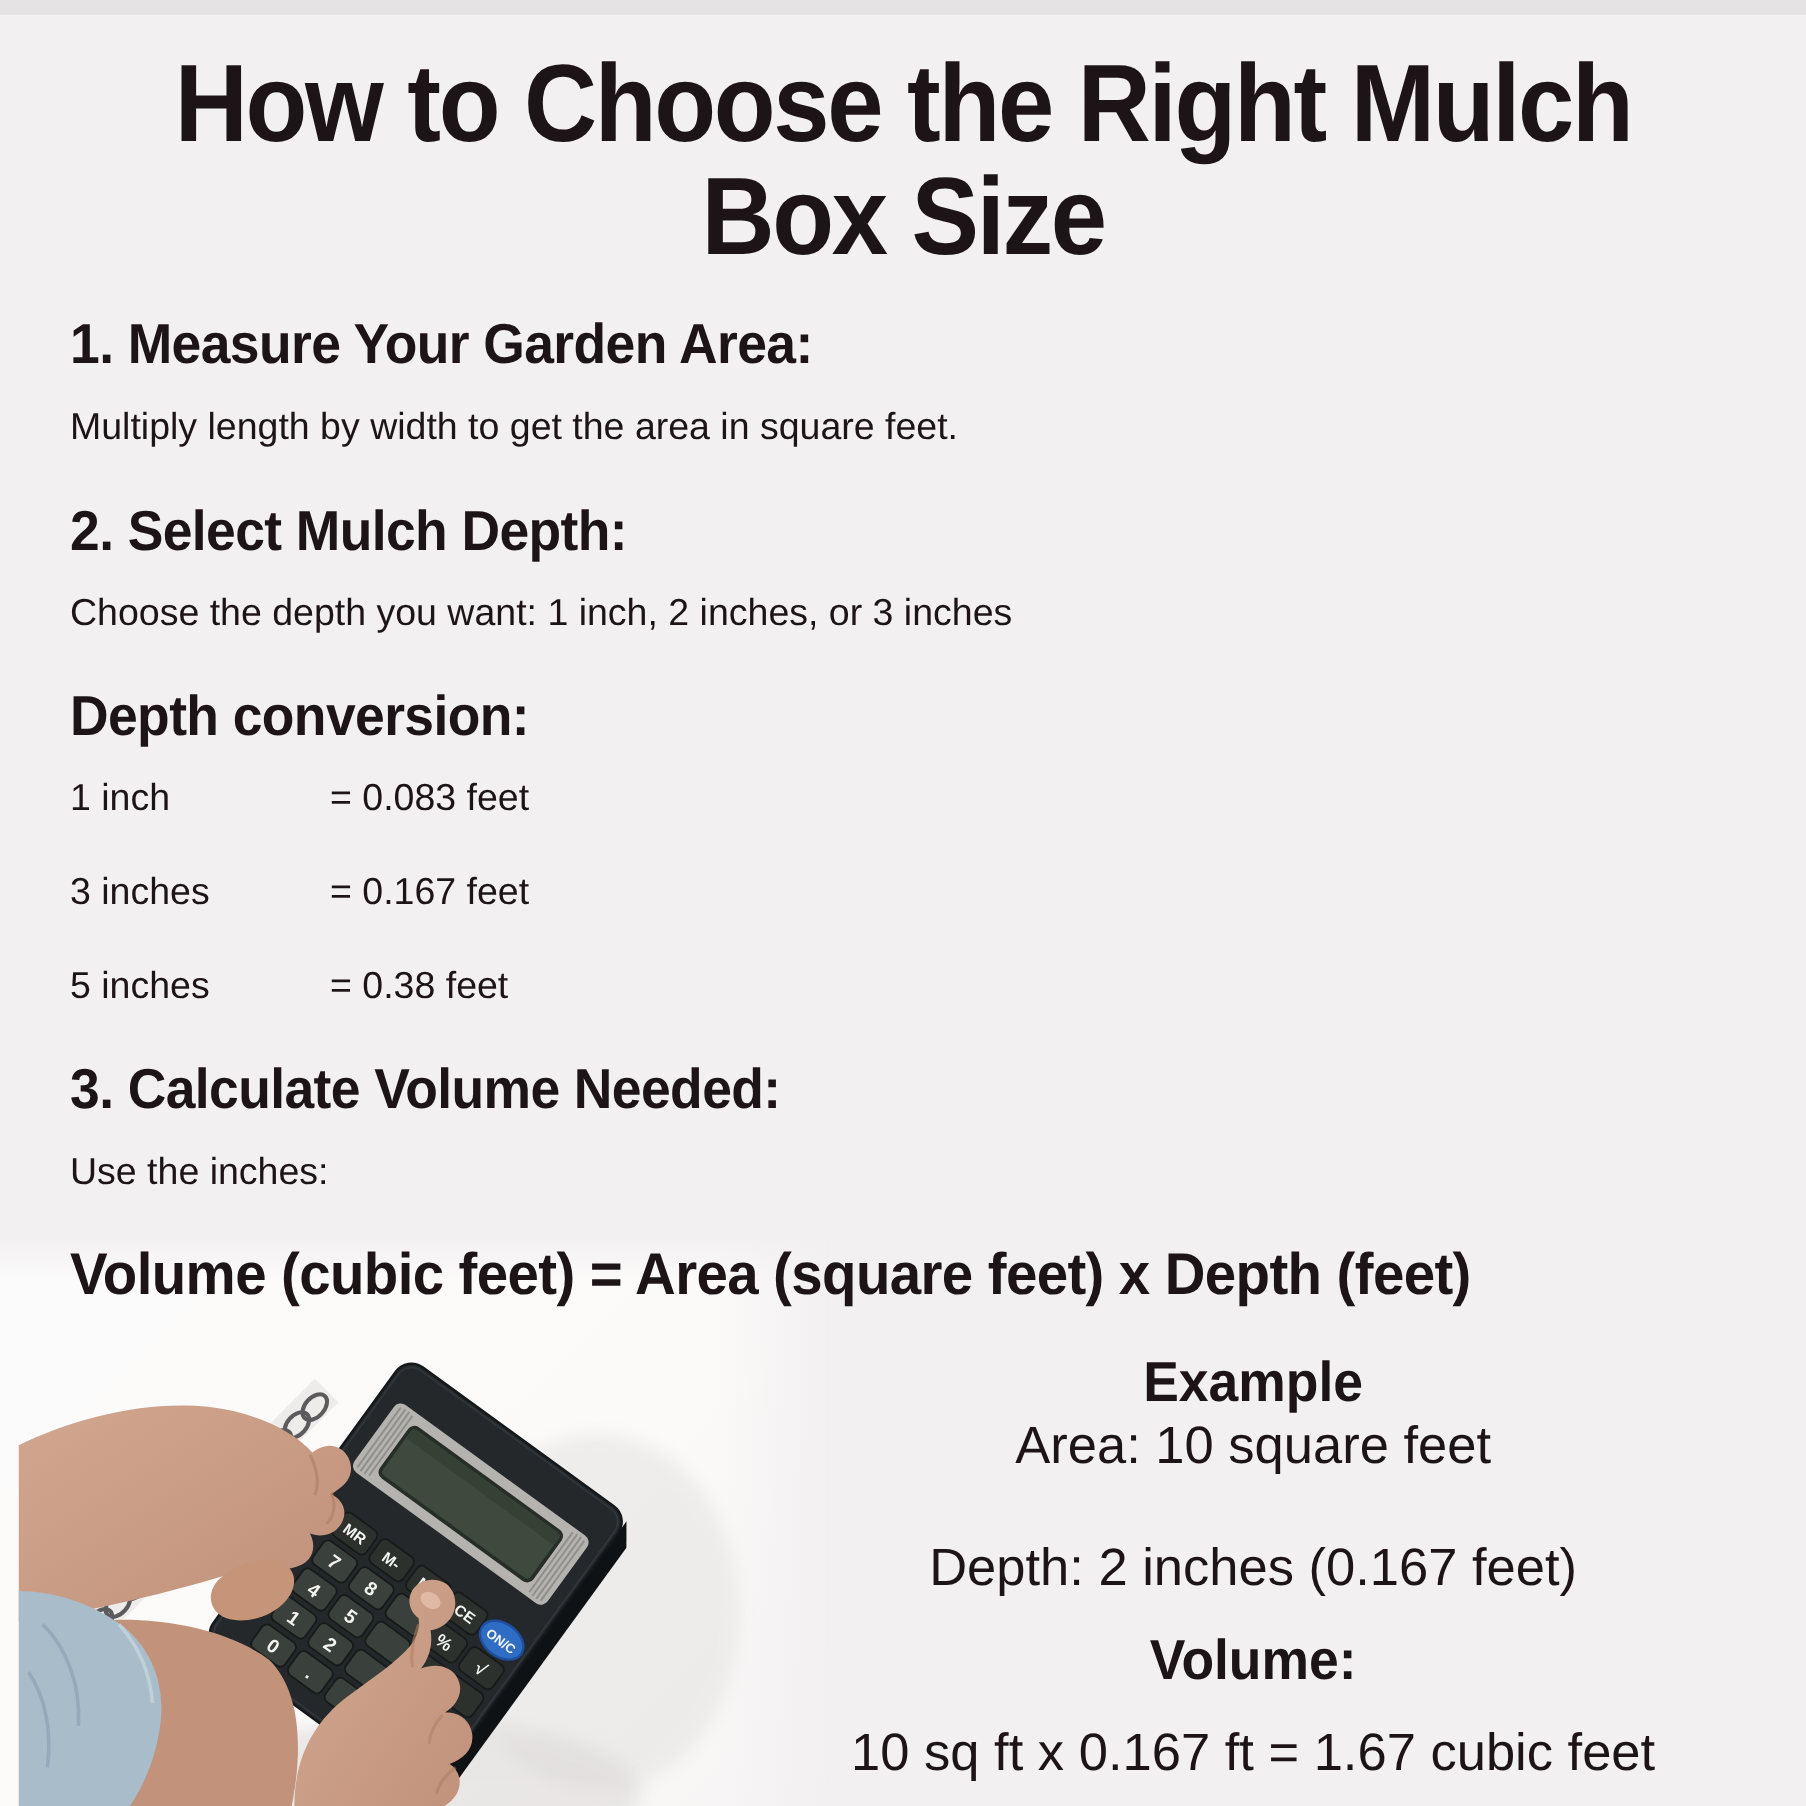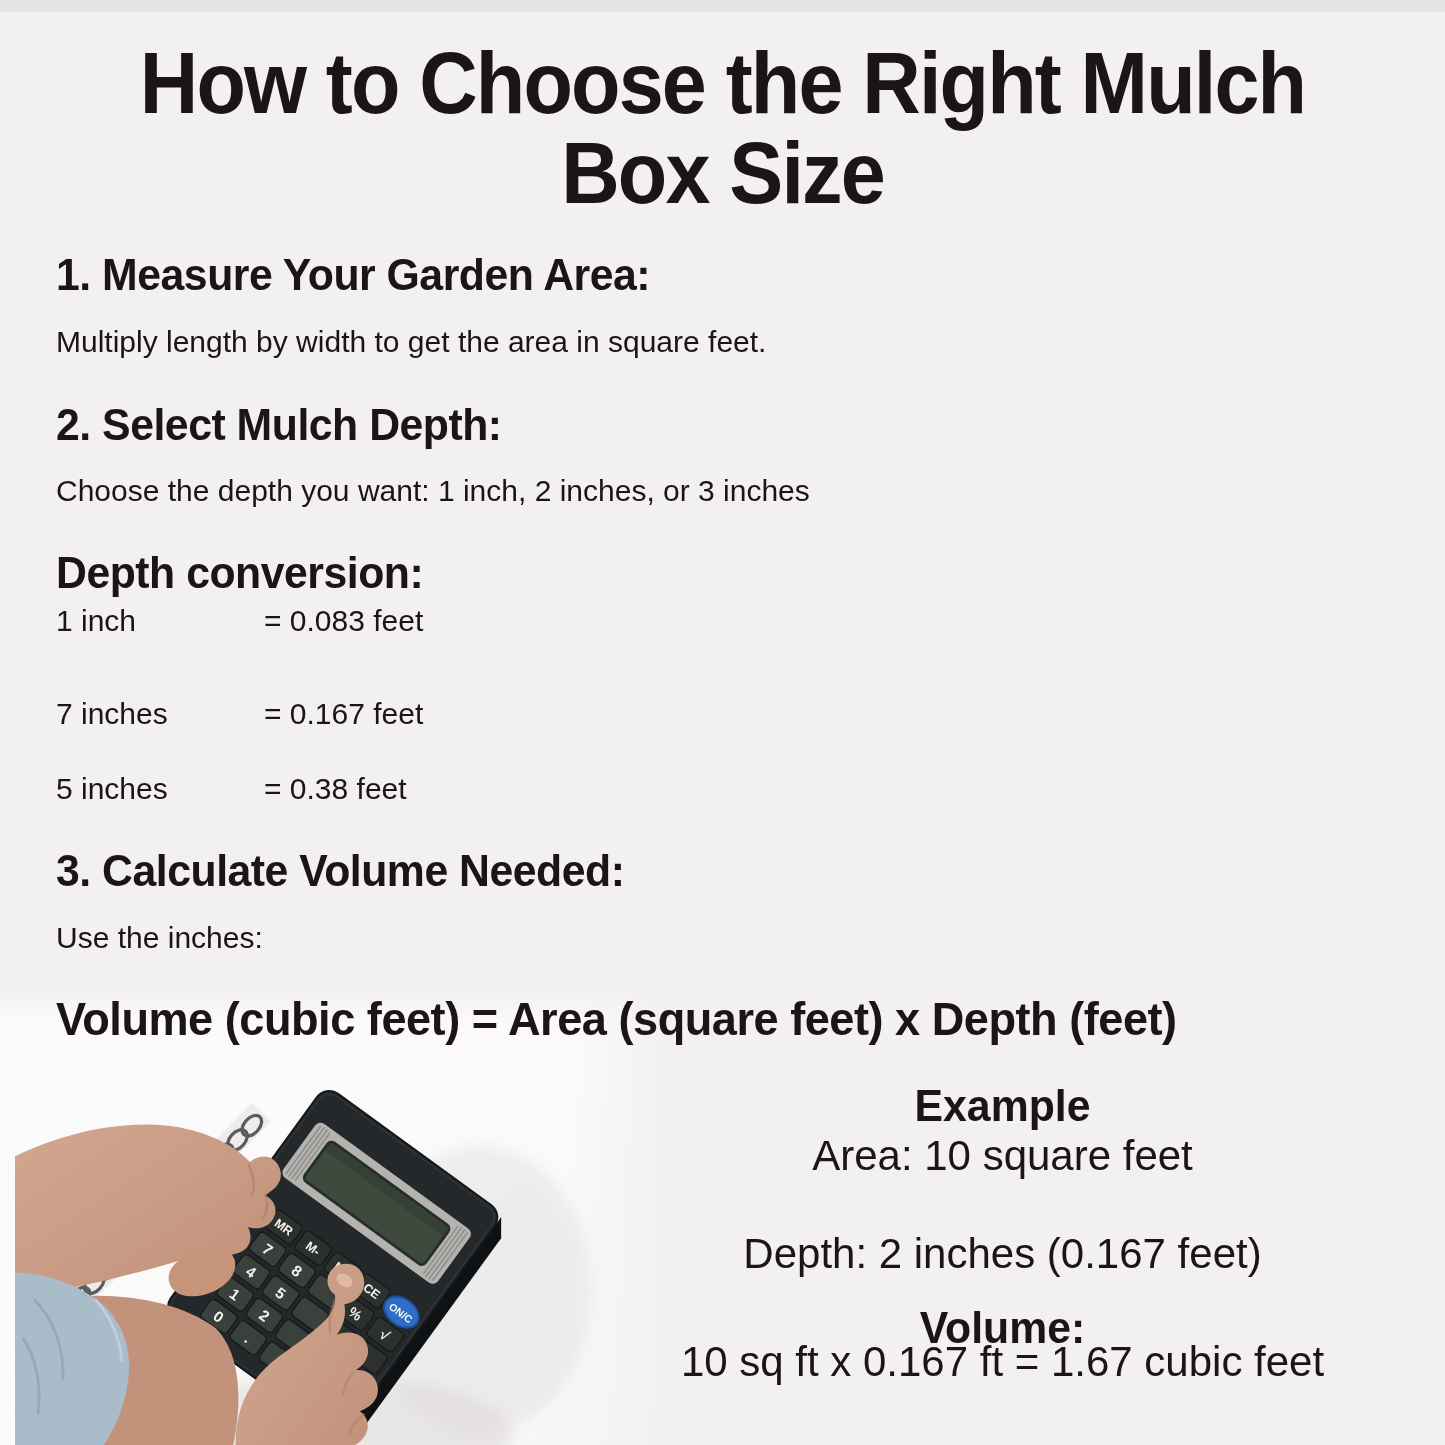--- a/index.html
+++ b/index.html
@@ -48,39 +48,39 @@
     <div>How to Choose the Right Mulch</div>
     <div>Box Size</div>
   </div>
 
   <div class="line head-line" style="top:237px">1. Measure Your Garden Area:</div>
   <div class="line body-line" style="top:313px">Multiply length by width to get the area in square feet.</div>
   <div class="line head-line" style="top:387px">2. Select Mulch Depth:</div>
   <div class="line body-line" style="top:462px">Choose the depth you want: 1 inch, 2 inches, or 3 inches</div>
   <div class="line head-line" style="top:535px">Depth conversion:</div>
 
-  <div class="line body-line" style="top:592px">
+  <div class="line body-line" style="top:610px">
     <span class="depth-label">1 inch</span><span>= 0.083 feet</span>
   </div>
   <div class="line body-line" style="top:685px">
-    <span class="depth-label">7 inches</span><span>= 0.167 feet</span>
+    <span class="depth-label">3 inches</span><span>= 0.167 feet</span>
   </div>
   <div class="line body-line" style="top:760px">
     <span class="depth-label">5 inches</span><span>= 0.38 feet</span>
   </div>
 
   <div class="line head-line" style="top:833px">3. Calculate Volume Needed:</div>
   <div class="line body-line" style="top:909px">Use the inches:</div>
   <div class="line formula" style="top:979px">Volume (cubic feet) = Area (square feet) x Depth (feet)</div>
 
   <div class="exline ex-head" style="top:1068px">Example</div>
   <div class="exline ex-body" style="top:1120px">Area: 10 square feet</div>
   <div class="exline ex-body" style="top:1218px">Depth: 2 inches (0.167 feet)</div>
   <div class="exline ex-head" style="top:1290px">Volume:</div>
-  <div class="exline ex-body" style="top:1326px">10 sq ft x 0.167 ft = 1.67 cubic feet</div>
+  <div class="exline ex-body" style="top:1366px">10 sq ft x 0.167 ft = 1.67 cubic feet</div>
 
   <div class="photo">
     <svg width="665" height="465" viewBox="0 -22 665 487" xmlns="http://www.w3.org/2000/svg">
       <defs>
         <filter id="soft" x="-50%" y="-50%" width="200%" height="200%">
           <feGaussianBlur stdDeviation="7"></feGaussianBlur>
         </filter>
         <linearGradient id="skin" x1="0" y1="0" x2="1" y2="1">
           <stop offset="0" stop-color="#d2a78f"></stop>
           <stop offset="1" stop-color="#c09079"></stop>

